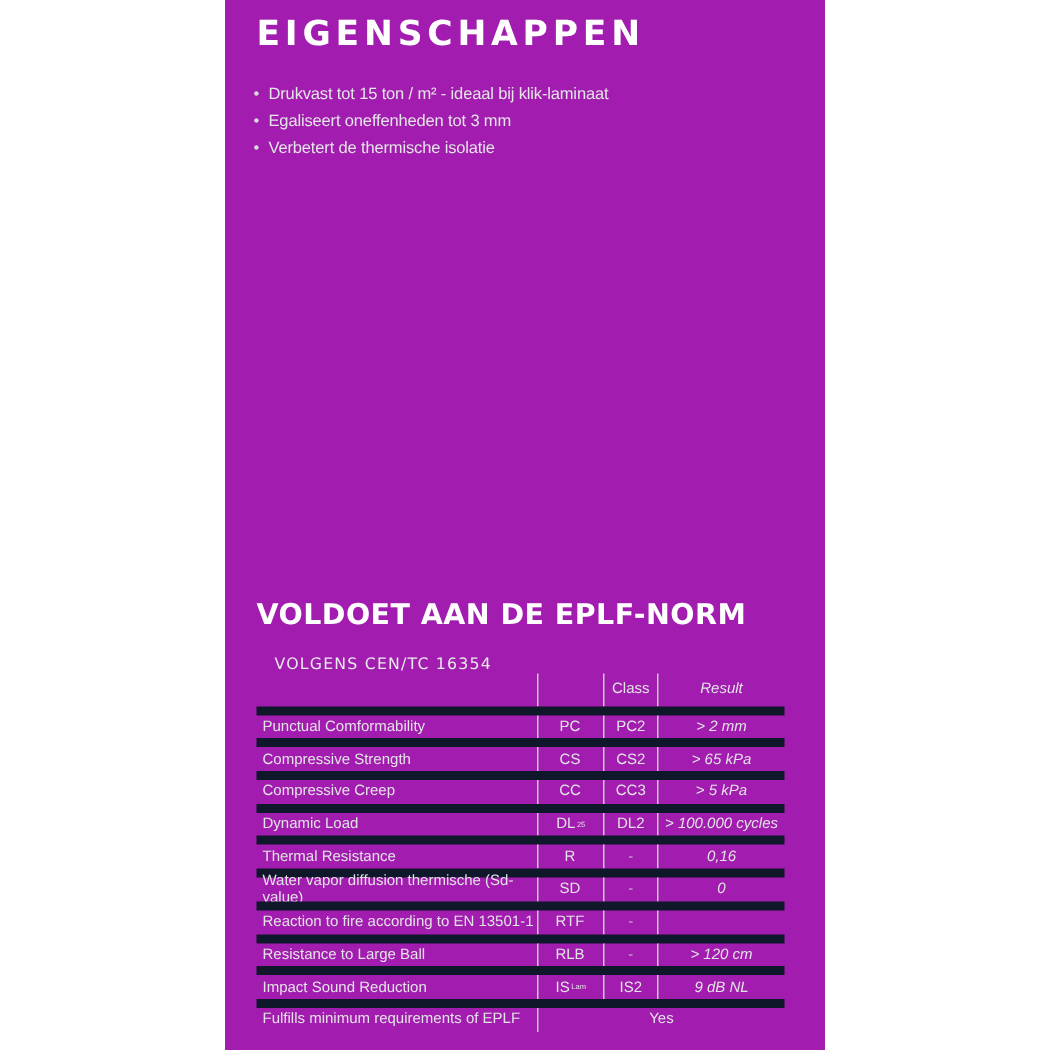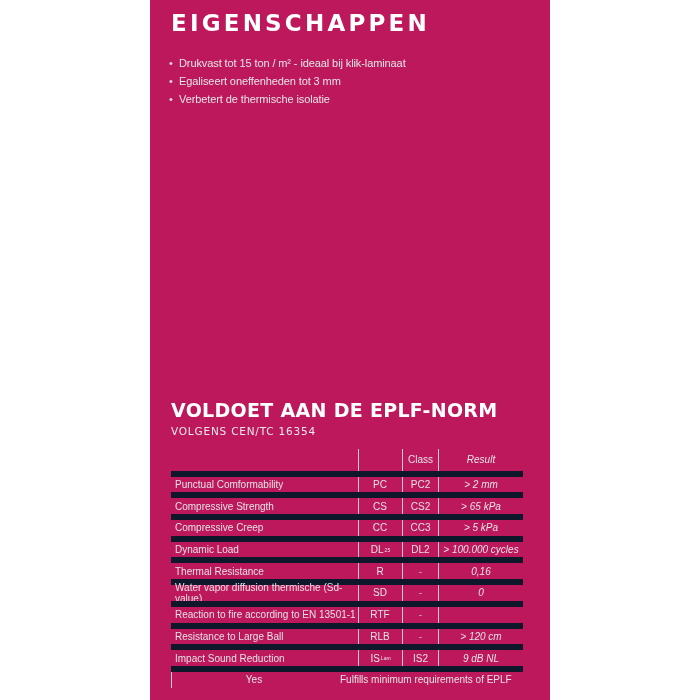--- a/index.html
+++ b/index.html
@@ -9,21 +9,21 @@
       height: 700px;
       background: #ffffff;
       overflow: hidden;
     }
     .panel {
       position: absolute;
       left: 150px;
       top: 0;
       width: 400px;
       height: 700px;
-      background: #be185d;
+      background: #a21caf;
       font-family: "Liberation Sans", sans-serif;
       color: #e6e7e8;
     }
     .title {
       position: absolute;
       left: 21px;
       top: 8px;
       margin: 0;
       font-family: "DejaVu Sans", sans-serif;
       font-weight: bold;
@@ -60,21 +60,21 @@
       font-weight: bold;
       font-size: 19px;
       letter-spacing: 0.3px;
       color: #ffffff;
       line-height: 24px;
     }
     .norm-sub {
       position: absolute;
       left: 21px;
       top: 424px;
-      margin: 0;
+      margin: 12px;
       font-family: "DejaVu Sans", sans-serif;
       font-size: 10.5px;
       letter-spacing: 0.8px;
       color: #e8e9ea;
       line-height: 14px;
     }
     .tbl {
       position: absolute;
       left: 21px;
       top: 449px;
@@ -205,17 +205,17 @@
     <div class="row lined">
       <div class="cell c-name">Impact Sound Reduction</div>
       <div class="cell c-code">
           <span>IS</span>
           <span class="sub">Lam</span>
         </div>
       <div class="cell c-class">IS2</div>
       <div class="cell c-result">9 dB NL</div>
     </div>
     <div class="row lined">
+      <div class="cell c-name">Fulfills minimum requirements of EPLF</div>
       <div class="cell c-merged">Yes</div>
-      <div class="cell c-name">Fulfills minimum requirements of EPLF</div>
     </div>
   </div>
 </div>
 
 </body></html>

